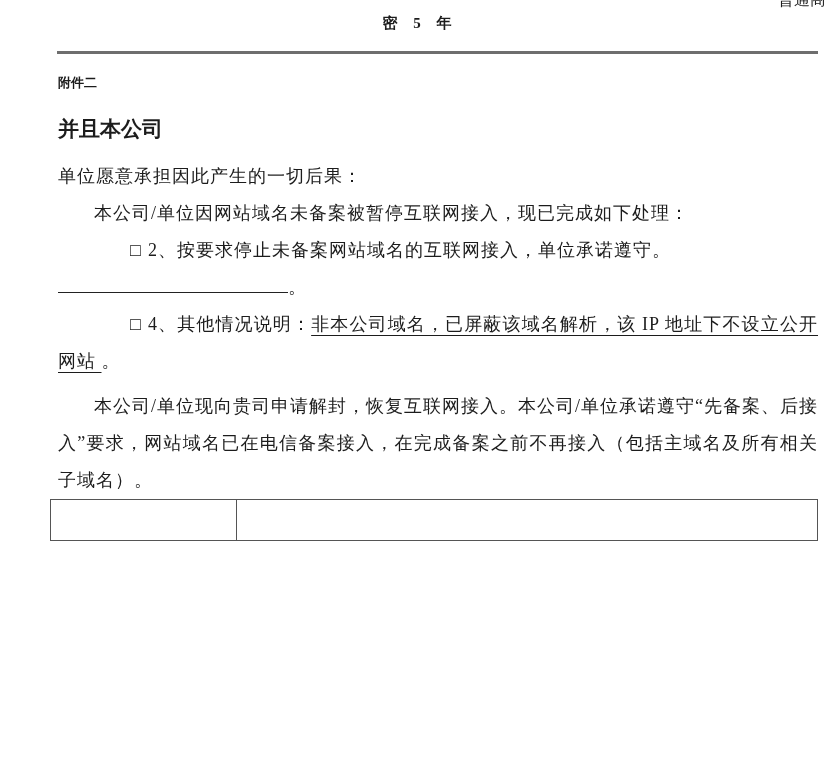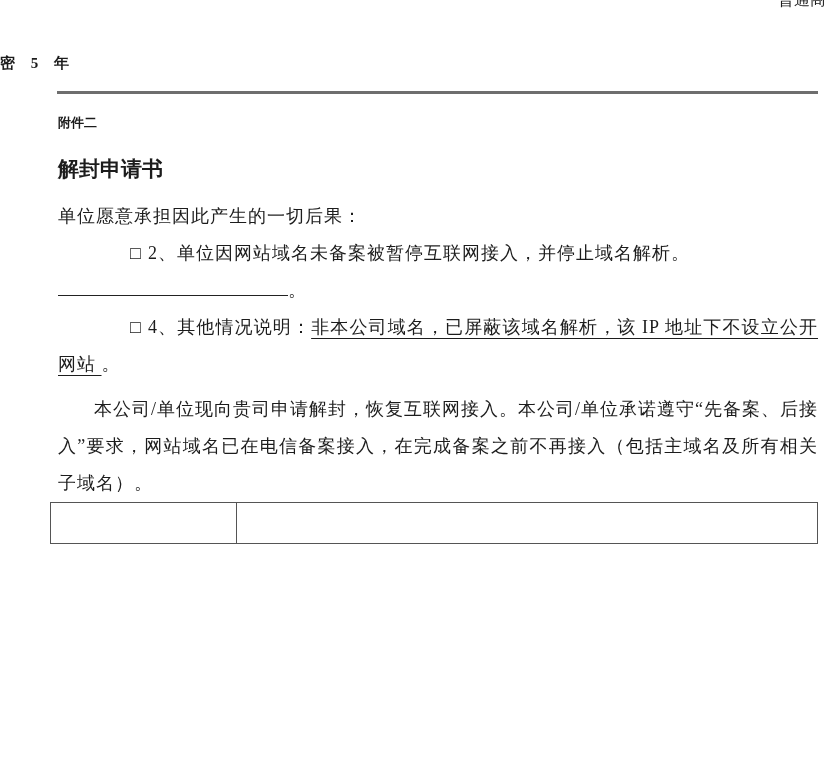--- a/index.html
+++ b/index.html
@@ -17,26 +17,25 @@
     position: absolute;
     top: -10px;
     right: 8px;
     font-family: "Liberation Sans", sans-serif;
     font-size: 16px;
     color: #1c1c1c;
     white-space: nowrap;
   }
   .security-line {
     padding-top: 12px;
-    text-align: left;
+    text-align: center;
     font-size: 15px;
     font-weight: bold;
     word-spacing: 12px;
     line-height: 22px;
-    margin-top: 40px;
   }
   .top-rule {
     border: none;
     border-top: 3px solid #6e6e6e;
     margin: 17px 16px 0 57px;
   }
   .h-attachment {
     margin: 16px 16px 0 58px;
     font-family: "Liberation Sans", sans-serif;
     font-size: 13px;
@@ -103,29 +102,30 @@
 <div class="page">
 
   <div class="corner-text">普通商</div>
 
   <div class="security-line">密 5 年</div>
 
   <hr class="top-rule">
 
   <div class="h-attachment">附件二</div>
 
-  <div class="h-title">解封申请书</div>
+  <div class="h-title">并且本公司</div>
 
   <div class="body-text">
 
     <p>单位愿意承担因此产生的一切后果：</p>
 
+    <p class="indent">本公司/单位因网站域名未备案被暂停互联网接入，现已完成如下处理：</p>
 
 
-    <p class="indent"><span class="checkbox">□</span><span>2、</span><span>单位因网站域名未备案被暂停互联网接入，并停止域名解析。</span></p>
+    <p class="indent"><span class="checkbox">□</span><span>2、</span><span>按要求停止未备案网站域名的互联网接入，单位承诺遵守。</span></p>
 
 
     <p class="ip-line"><span class="blank blank-ip"></span><span>。</span></p>
 
     <p class="indent"><span class="checkbox">□</span><span>4、</span><span>其他情况说明：</span><span class="filled-underline">非本公司域名，已屏蔽该域名解析，该 IP 地址下不设立公开网站 </span><span>。</span></p>
 
     <p class="indent para-spaced">本公司/单位现向贵司申请解封，恢复互联网接入。本公司/单位承诺遵守“先备案、后接入”要求，网站域名已在电信备案接入，在完成备案之前不再接入（包括主域名及所有相关子域名）。</p>
 
 
 

